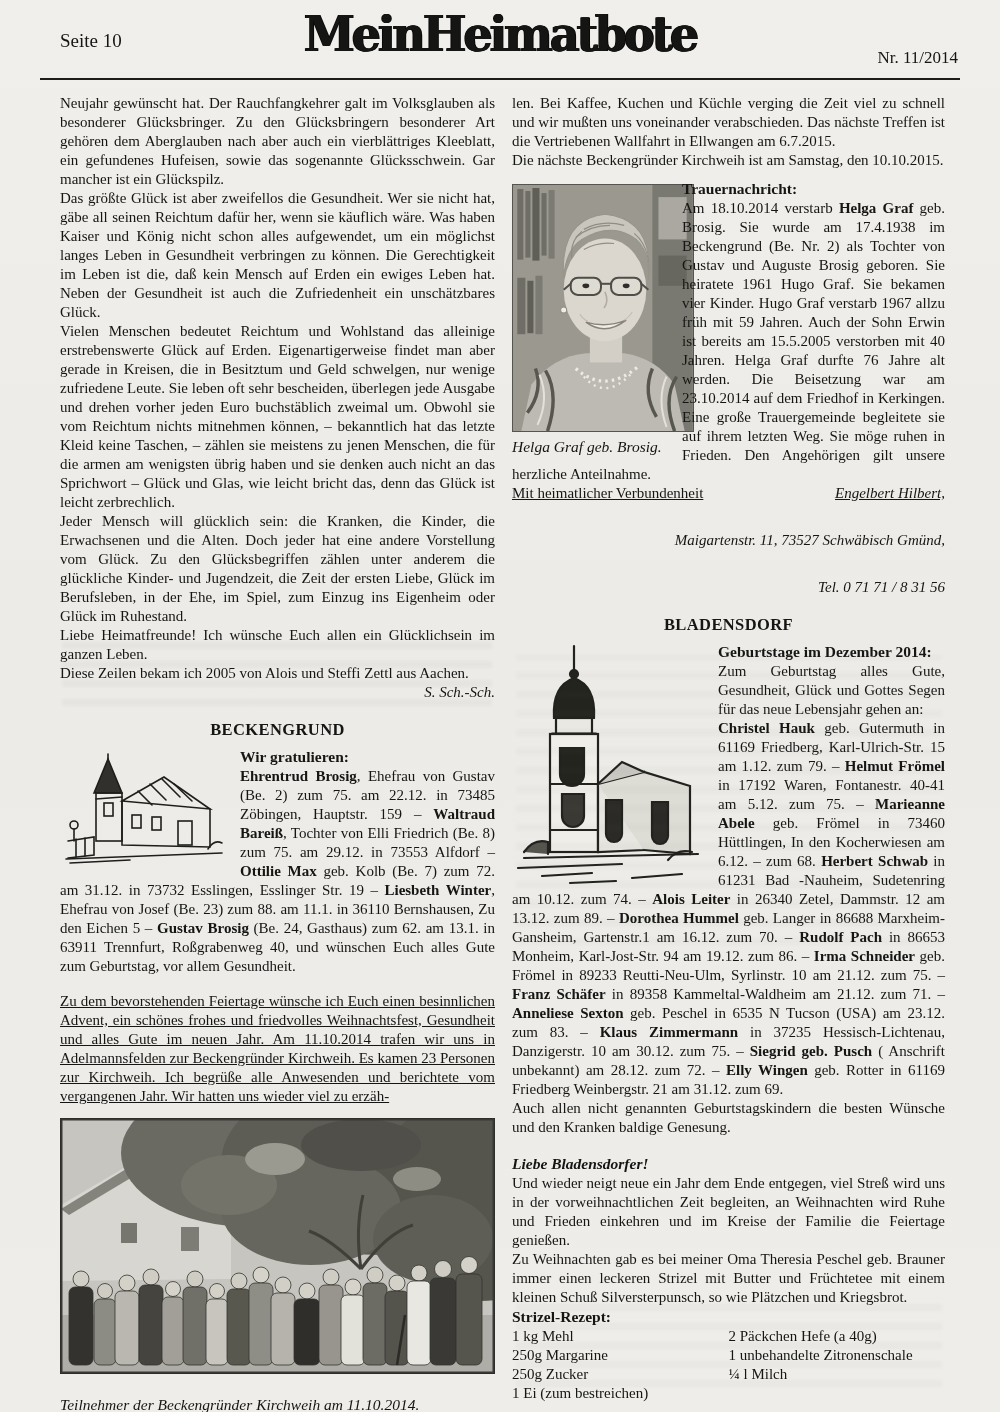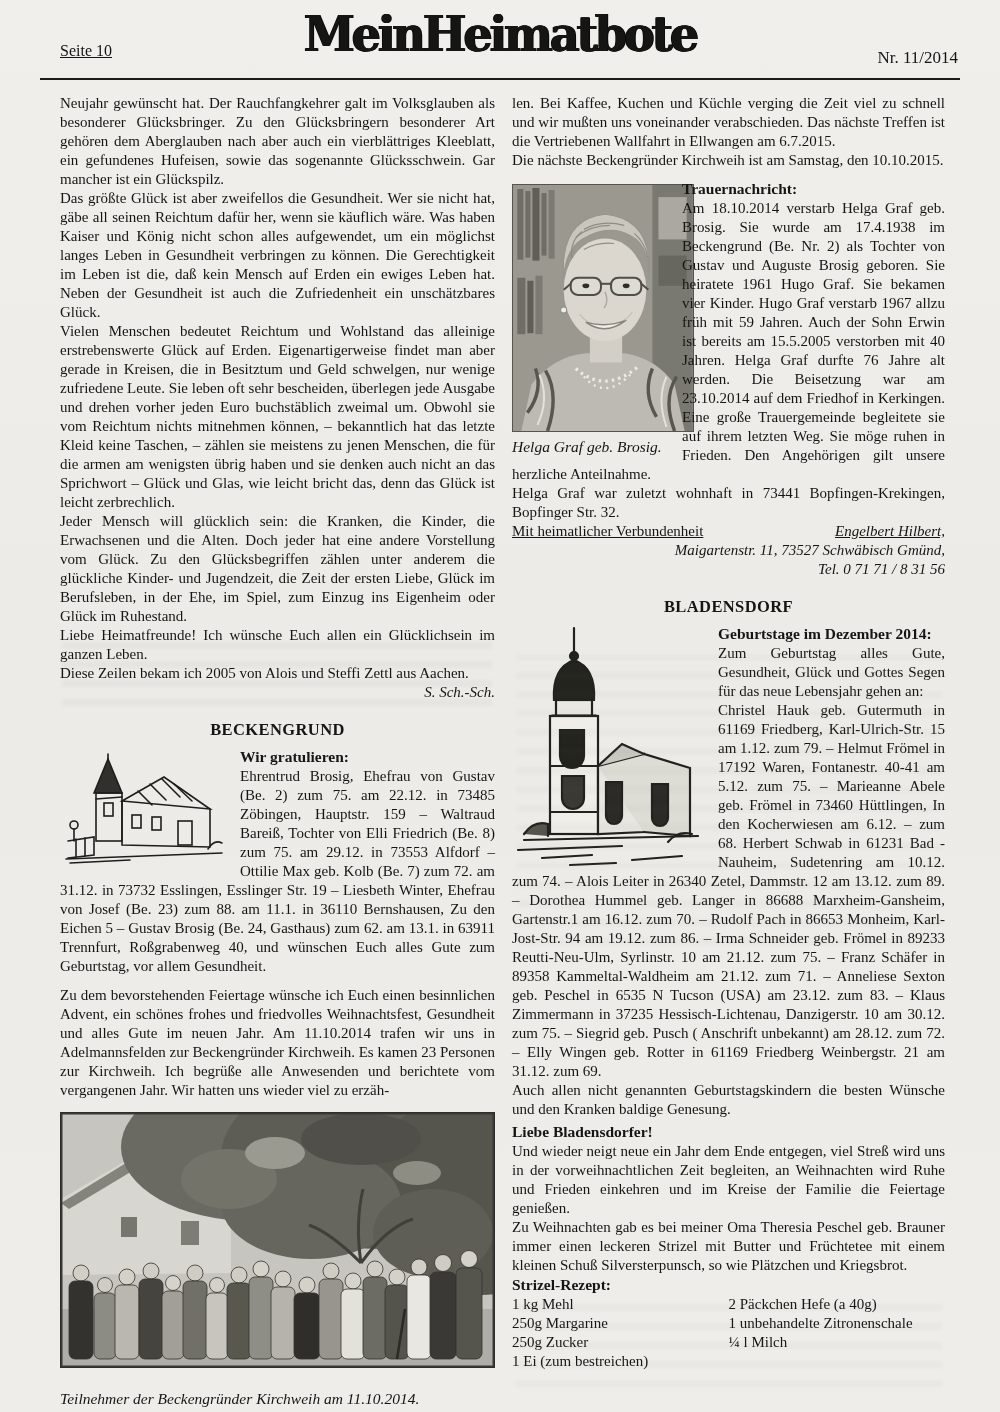--- a/index.html
+++ b/index.html
@@ -1,64 +1,64 @@
 <!DOCTYPE html>
 <html><head>
 <meta charset="utf-8">
 <style>
   html,body{margin:0;padding:0;background:#dddcd8;}
   .page{position:relative;width:1000px;height:1412px;margin:0 auto;overflow:hidden;
         background:linear-gradient(180deg,#f0efeb 0%,#ecebe7 45%,#eeede9 100%);
         font-family:"Liberation Serif", serif;color:#151514;}
   
   .header{position:absolute;top:0;left:40px;right:40px;height:76px;}
-  .page-num{position:absolute;left:20px;bottom:16px;font-size:16px;text-decoration:underline;}
+  .page-num{position:absolute;left:20px;bottom:24px;font-size:19px;}
   .issue{position:absolute;right:2px;bottom:8px;font-size:17px;}
   .masthead{position:absolute;left:0;right:0;top:8px;text-align:center;
         font-family:"DejaVu Serif", serif;font-weight:700;font-size:46px;line-height:52px;
         letter-spacing:-3px;transform:scaleY(1.04);
         text-shadow:0.9px 0 0 #0a0a0a,-0.9px 0 0 #0a0a0a,0 0.5px 0 #0a0a0a;}
   .rule{position:absolute;left:40px;right:40px;top:78px;border-top:2px solid #1c1c1a;}
   
   .col{position:absolute;top:94px;font-size:15px;line-height:19px;}
   .col-left{left:60px;width:435px;}
   .col-right{left:512px;width:433px;}
   p{margin:0;}
   .just{text-align:justify;}
   .signoff{text-align:right;font-style:italic;}
   .section-heading{margin:18px 0 8px 0;text-align:center;font-size:16.5px;font-weight:bold;letter-spacing:.4px;}
   .sub-heading{margin:0 0 1px 0;font-size:15.5px;font-weight:bold;}
-  .mt{margin-top:10px;}
-  .mt2{margin-top:3px;}
+  .mt{margin-top:16px;text-decoration:underline;}
+  .mt2{margin-top:17px;font-style:italic;}
   
   .beck-block::after,.blad-block::after,.trauer::after{content:"";display:block;clear:both;}
   .church1-wrap{float:left;width:168px;height:114px;margin:6px 12px 2px 0;}
   .church1-wrap svg,.church2-wrap svg{display:block;width:100%;height:100%;}
   .church2-wrap{float:left;width:193px;height:242px;margin:2px 13px 2px 0;}
   .group-photo-fig{margin:12px 0 0 0;width:433px;border:1.5px solid #2e2e2c;background:#c9c8c3;}
   .group-photo-fig svg{display:block;width:100%;height:auto;}
   .caption{margin-top:21px;font-style:italic;font-size:15.5px;}
   .portrait-fig{float:left;width:156px;margin:5px 14px 0 0;}
   .portrait-fig svg{display:block;width:180px;height:246px;border:1px solid #55544f;background:#9a988f;}
   .portrait-fig .caption{margin-top:5px;}
   .trauer{margin-top:9px;}
   .closing-row{display:flex;justify-content:space-between;text-decoration:underline;}
   .it{font-style:italic;}
-  .sig-line{text-align:right;font-style:italic;}
+  .sig-line{text-align:right;font-style:italic;margin-top:28px;}
   
   .recipe{display:flex;}
   .recipe-col{width:50%;}
   .recipe-item{line-height:19px;}
   
   .ghost{position:absolute;pointer-events:none;opacity:.45;filter:blur(1.6px);
      background-image:repeating-linear-gradient(0deg, rgba(110,110,104,.12) 0 7px, transparent 7px 19px);}
   .g1{left:62px;top:642px;width:430px;height:64px;}
   .g2{left:516px;top:655px;width:426px;height:290px;opacity:.3;}
   .g3{left:516px;top:1295px;width:426px;height:92px;opacity:.35;}
-  b{font-weight:normal;}
+  b{font-weight:bold;}
 </style>
 </head>
 <body>
 
 <div class="page">
 
   <header class="header">
     <div class="page-num">Seite 10</div>
     <div class="masthead">MeinHeimatbote</div>
     <div class="issue">Nr. 11/2014</div>
@@ -230,21 +230,20 @@
           <path d="M72,136 Q91,150 112,134 Q92,142 72,136 Z" fill="#efede7" stroke="#87837b" stroke-width="1.4"></path>
           <path d="M66,128 q4,6 8,7 M118,126 q-4,6 -8,8" stroke="#c2beb6" stroke-width="1.2" fill="none"></path>
           <circle cx="50" cy="124" r="3" fill="#efede7" stroke="#8f8d85"></circle>
           <path d="M62,182 Q91,208 124,180" stroke="#eceae4" stroke-width="3.2" stroke-dasharray="2.5,4" fill="none"></path>
           <path d="M70,190 Q91,214 116,188" stroke="#eceae4" stroke-width="2.4" stroke-dasharray="2,4.5" fill="none"></path>
         </svg>
         <figcaption class="caption">Helga Graf geb. Brosig.</figcaption>
       </figure>
       <h3 class="sub-heading">Trauernachricht:</h3>
       <p class="just"><span>Am 18.10.2014 verstarb </span><b>Helga Graf</b><span> geb. Brosig. Sie wurde am 17.4.1938 im Beckengrund (Be. Nr. 2) als Tochter von Gustav und Auguste Brosig geboren. Sie heiratete 1961 Hugo Graf. Sie bekamen vier Kinder. Hugo Graf verstarb 1967 allzu früh mit 59 Jahren. Auch der Sohn Erwin ist bereits am 15.5.2005 verstorben mit 40 Jahren. Helga Graf durfte 76 Jahre alt werden. Die Beisetzung war am 23.10.2014 auf dem Friedhof in Kerkingen. Eine große Trauergemeinde begleitete sie auf ihrem letzten Weg. Sie möge ruhen in Frieden. Den Angehörigen gilt unsere herzliche Anteilnahme.</span></p>
-      <p class="just">Helga Graf war zuletzt wohnhaft in 73441 Bopfingen-Krekingen, Bopfinger Str. 32.</p>
       <div class="closing-row">
         <span>Mit heimatlicher Verbundenheit</span>
         <span class="it">Engelbert Hilbert,</span>
       </div>
       <div class="sig-line">Maigartenstr. 11, 73527 Schwäbisch Gmünd,</div>
       <div class="sig-line">Tel. 0 71 71 / 8 31 56</div>
     </div>
 
     <h2 class="section-heading">BLADENSDORF</h2>
 

